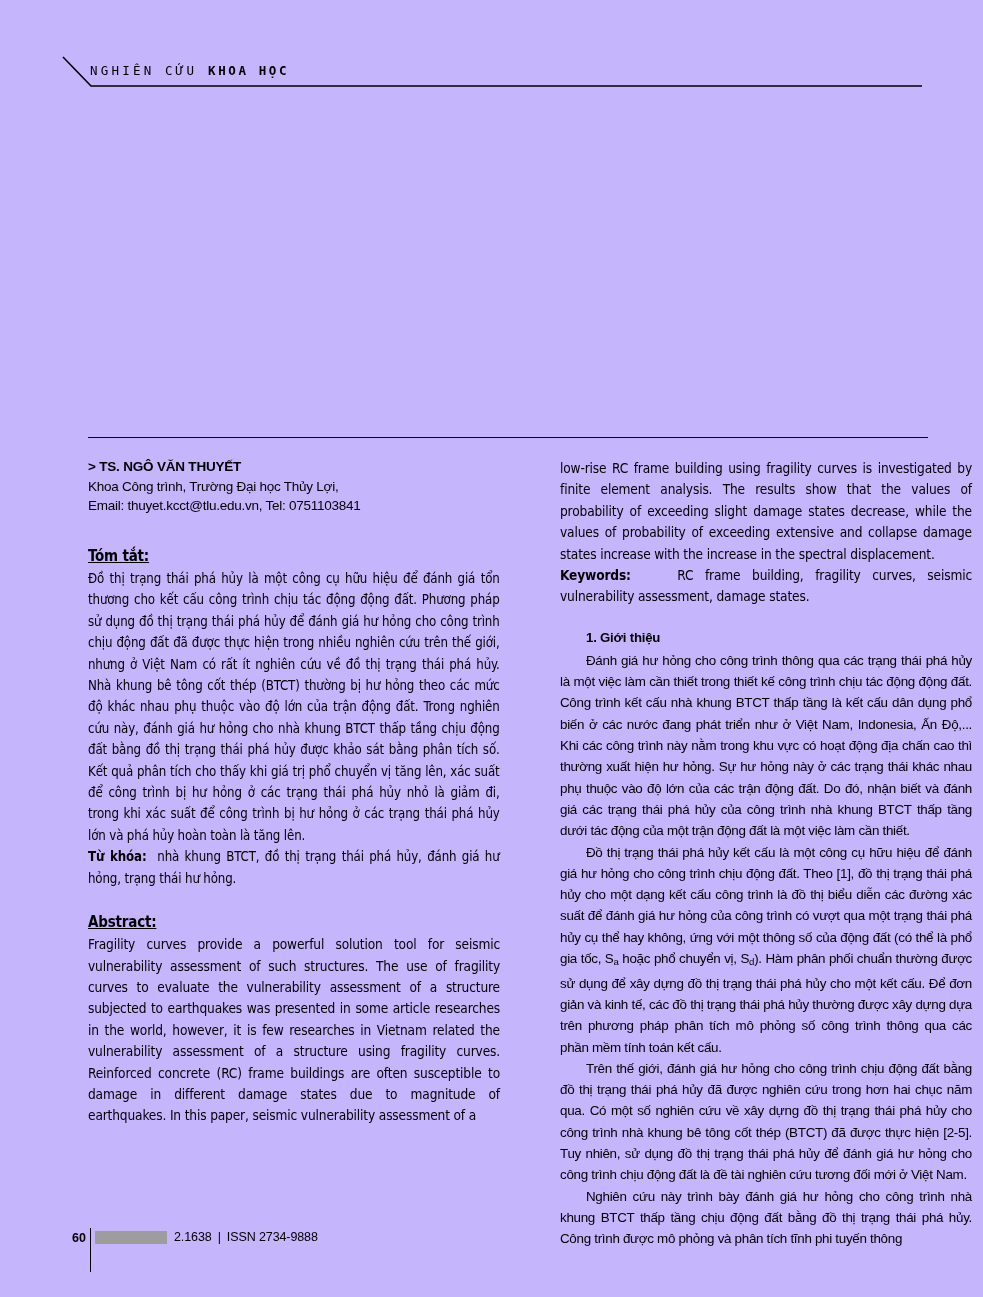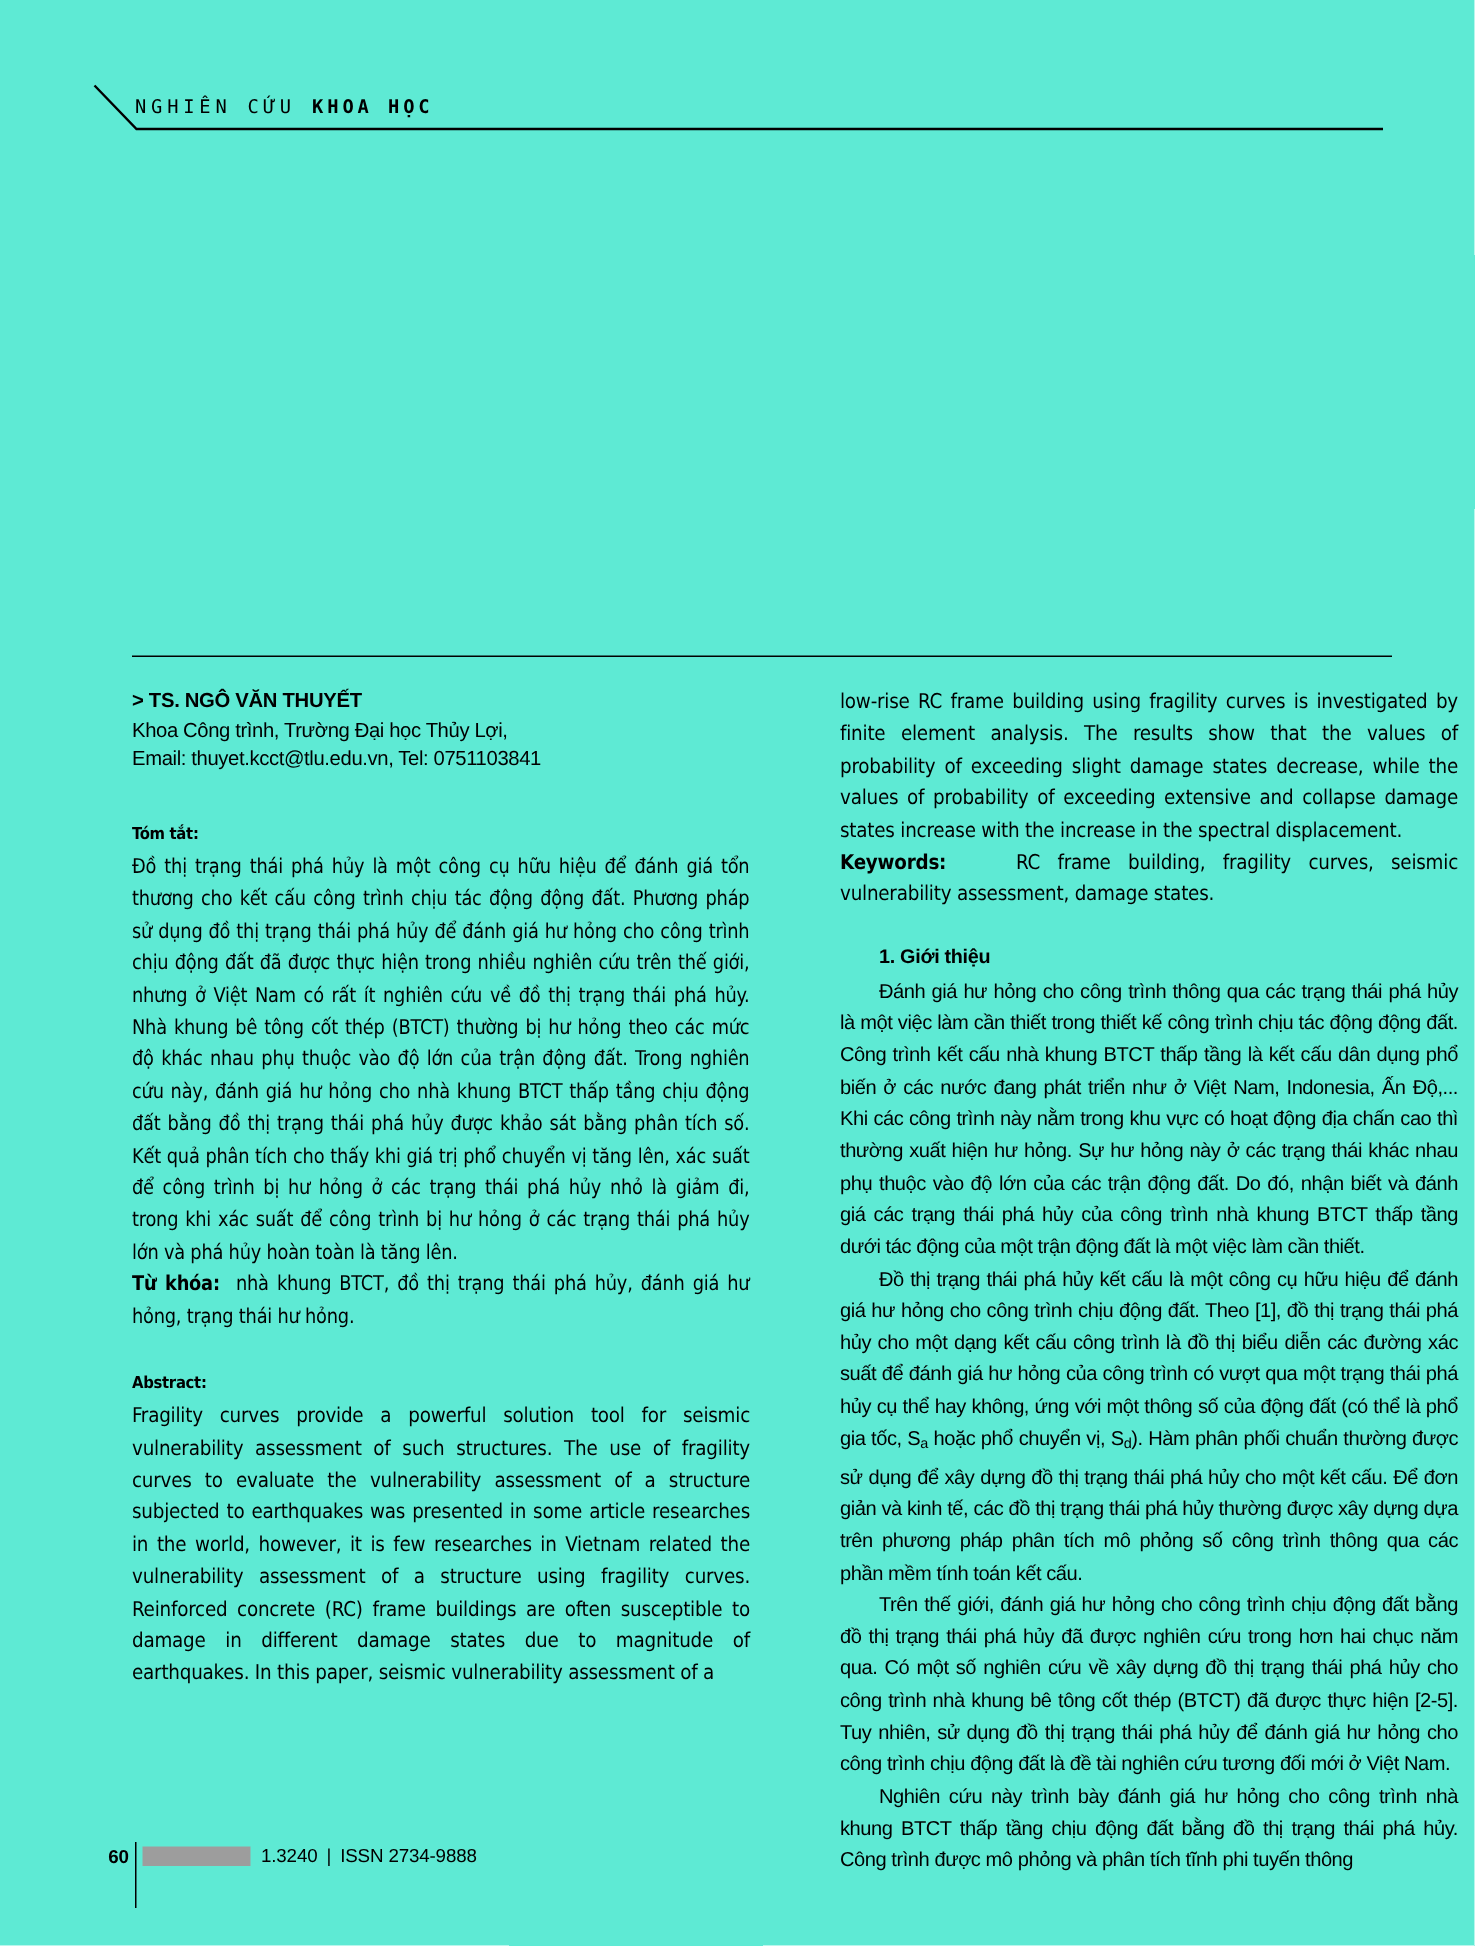--- a/index.html
+++ b/index.html
@@ -12,21 +12,21 @@
     height: 1297px;
     position: relative;
     font-family: "Liberation Sans", sans-serif;
     color: #000000;
     overflow: hidden;
   }
 
   .page {
     position: absolute;
     inset: 0;
-    background: #5eead4;
+    background: #c4b5fd;
   }
 
   
   .masthead {
     position: absolute;
     left: 62px;
     top: 56px;
     width: 860px;
     height: 36px;
   }
@@ -126,24 +126,25 @@
     font-family: "Liberation Sans", sans-serif;
     font-size: 13.5px;
     line-height: 19px;
     margin: 0;
     letter-spacing: -0.25px;
   }
 
   .sec-head {
     font-family: "DejaVu Sans Condensed", "DejaVu Sans", sans-serif;
     font-weight: 700;
-    font-size: 11px;
+    font-size: 15px;
     line-height: 22px;
     margin: 22px 0 1px 0;
     letter-spacing: -0.2px;
+    text-decoration: underline;
   }
   .sec-head.tight { margin-top: 30px; }
 
   p.body {
     margin: 0;
     font-size: 13.6px;
     line-height: 21.4px;
     text-align: justify;
     text-justify: inter-word;
     letter-spacing: -0.15px;
@@ -292,16 +293,16 @@
 
     <p class="intro">Nghiên cứu này trình bày đánh giá hư hỏng cho công trình nhà khung BTCT thấp tầng chịu động đất bằng đồ thị trạng thái phá hủy. Công trình được mô phỏng và phân tích tĩnh phi tuyến thông</p>
   </div>
 
   <div class="footer">
     <div class="footer-pageno">60</div>
     <div class="footer-bar"></div>
     <div class="footer-logo">
         <div class="glyphrow">&nbsp;</div>
       </div>
-    <div class="footer-issue"><span>1.3240</span><span class="sep">|</span><span>ISSN 2734-9888</span></div>
+    <div class="footer-issue"><span>2.1638</span><span class="sep">|</span><span>ISSN 2734-9888</span></div>
   </div>
 
 </div>
 
 </body></html>

